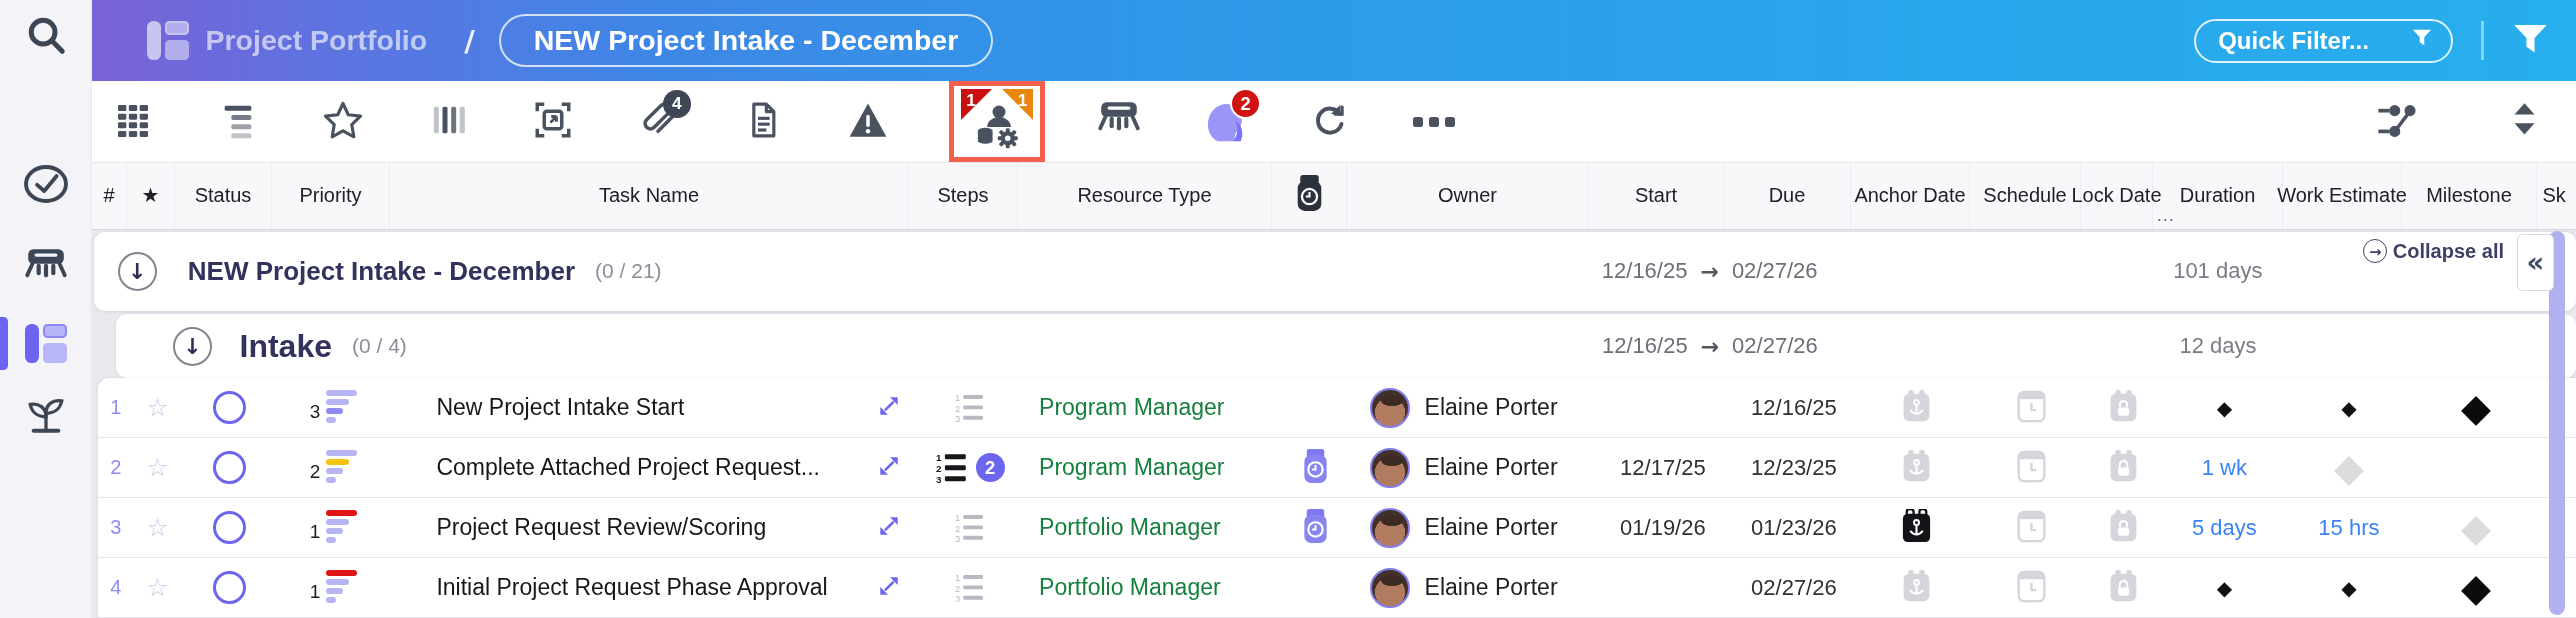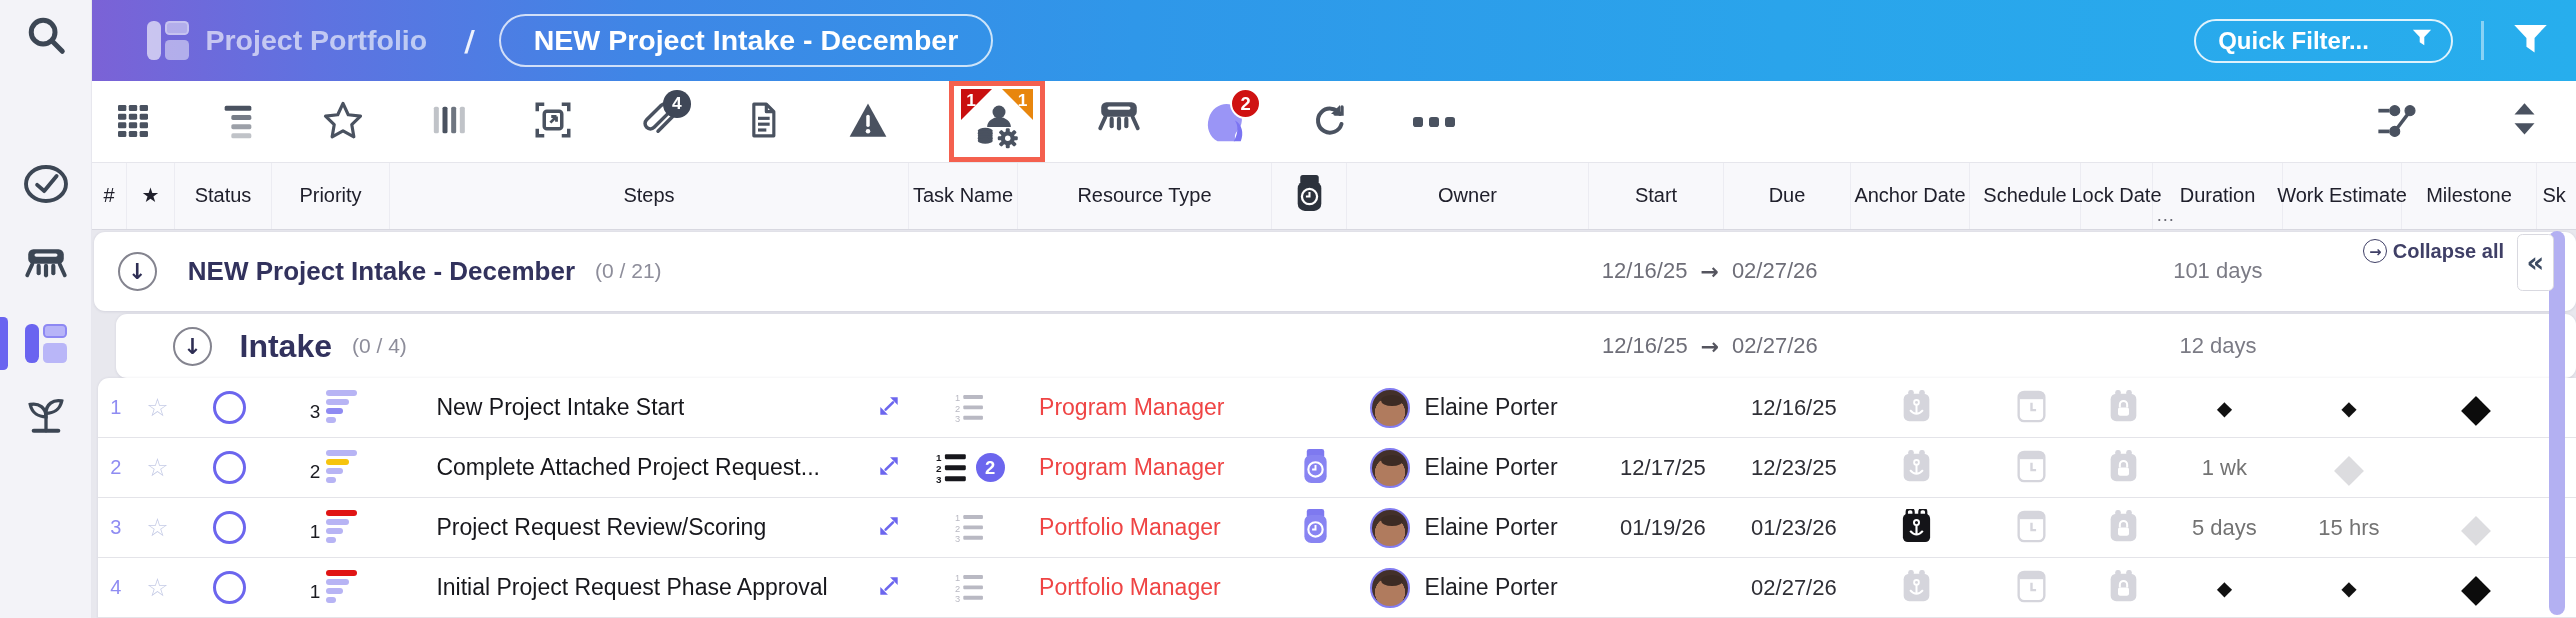--- a/index.html
+++ b/index.html
@@ -87,27 +87,27 @@
   .prio .b1 { top:2.8px; width:31px; } .prio .b2 { top:12px; width:23px; } .prio .b3 { top:21px; width:16.5px; } .prio .b4 { top:30px; width:9.2px; }
   .prio.p3 .b3 { background:#8f8bf2; }
   .prio.p2 .b2 { background:#f6c40e; }
   .prio.p1 .b1 { background:#e01414; }
   .prio .pnum { position:absolute; left:-3.7px; top:13.8px; color:#1c1c22; font-size:19px; }
   .c-task { justify-content:space-between; padding:0 13px 0 40px; }
   .task-name { color:#17171c; font-size:23px; white-space:nowrap; overflow:hidden; cursor:pointer; }
   .expand { color:#6c66ee; flex:none; margin-left:9.2px; cursor:pointer; }
   .steps-wrap { display:flex; align-items:center; gap:7.3px; cursor:pointer; }
   .steps-badge { width:29px; height:29px; border-radius:50%; background:#6c66ee; color:#fff; font-size:18.4px; font-weight:bold; display:flex; align-items:center; justify-content:center; }
-  .c-rtype { justify-content:flex-start; padding-left:14.7px; color:#ef4444; font-size:23px; }
+  .c-rtype { justify-content:flex-start; padding-left:14.7px; color:#15803d; font-size:23px; }
   .avatar { width:40px; height:40px; border-radius:50%; border:2.8px solid #837df0; background:radial-gradient(circle at 50% 62%, #b07b5e 0 52%, #43302a 53%); position:relative; overflow:hidden; flex:none; }
   .avatar::after { content:""; position:absolute; left:9.2px; top:5.5px; width:22px; height:11px; border-radius:50%; background:#3c2b24; }
   .c-owner { justify-content:flex-start; padding-left:16.5px; gap:14.7px; }
   .owner-name { color:#202026; font-size:23px; white-space:nowrap; }
   .c-date { color:#2f2f36; font-size:22px; cursor:pointer; }
-  .c-txt { color:#737373; font-size:22px; }
+  .c-txt { color:#3b82f6; font-size:22px; }
   .sm-diamond { color:#111; font-size:20px; }
   .ms-diamond { font-size:39px; line-height:1; }
   .ms-diamond.filled { color:#0c0c0c; } .ms-diamond.ghost { color:#dcdcdf; }
   .cal { cursor:pointer; }
   .bottom-sliver { margin-left:22px; height:7.3px; background:#fbfbfd; border-radius:9.2px 0 0 0; box-shadow:0 0.9px 1.8px rgba(40,40,80,.12); }
 
   .scrollbar { position:absolute; right:11px; top:231px; width:15.6px; height:384px; background:#b3b0f2; border-radius:8.3px; z-index:3; cursor:pointer; }
 </style>
 </head>
 <body>
@@ -374,22 +374,22 @@
         </span>
       </button>
     </div>
   </div>
 
   <div class="thead cols">
     <div class="th">#</div>
     <div class="th glyph">★</div>
     <div class="th">Status</div>
     <div class="th">Priority</div>
+    <div class="th">Task Name</div>
     <div class="th">Steps</div>
-    <div class="th">Task Name</div>
     <div class="th">Resource Type</div>
     <div class="th">
       <span>
         <svg width="33" height="39" viewBox="0 0 32 38">
             <rect x="7" y="1" width="18" height="9" rx="2.5" fill="#2c323c"></rect>
             <rect x="4.5" y="7" width="23" height="29" rx="7" fill="#2c323c"></rect>
             <circle cx="16" cy="22" r="7.4" fill="none" stroke="#fff" stroke-width="2.2"></circle>
             <polyline points="16,17.5 16,22 12.5,22" fill="none" stroke="#fff" stroke-width="2"></polyline>
           </svg>
       </span>

